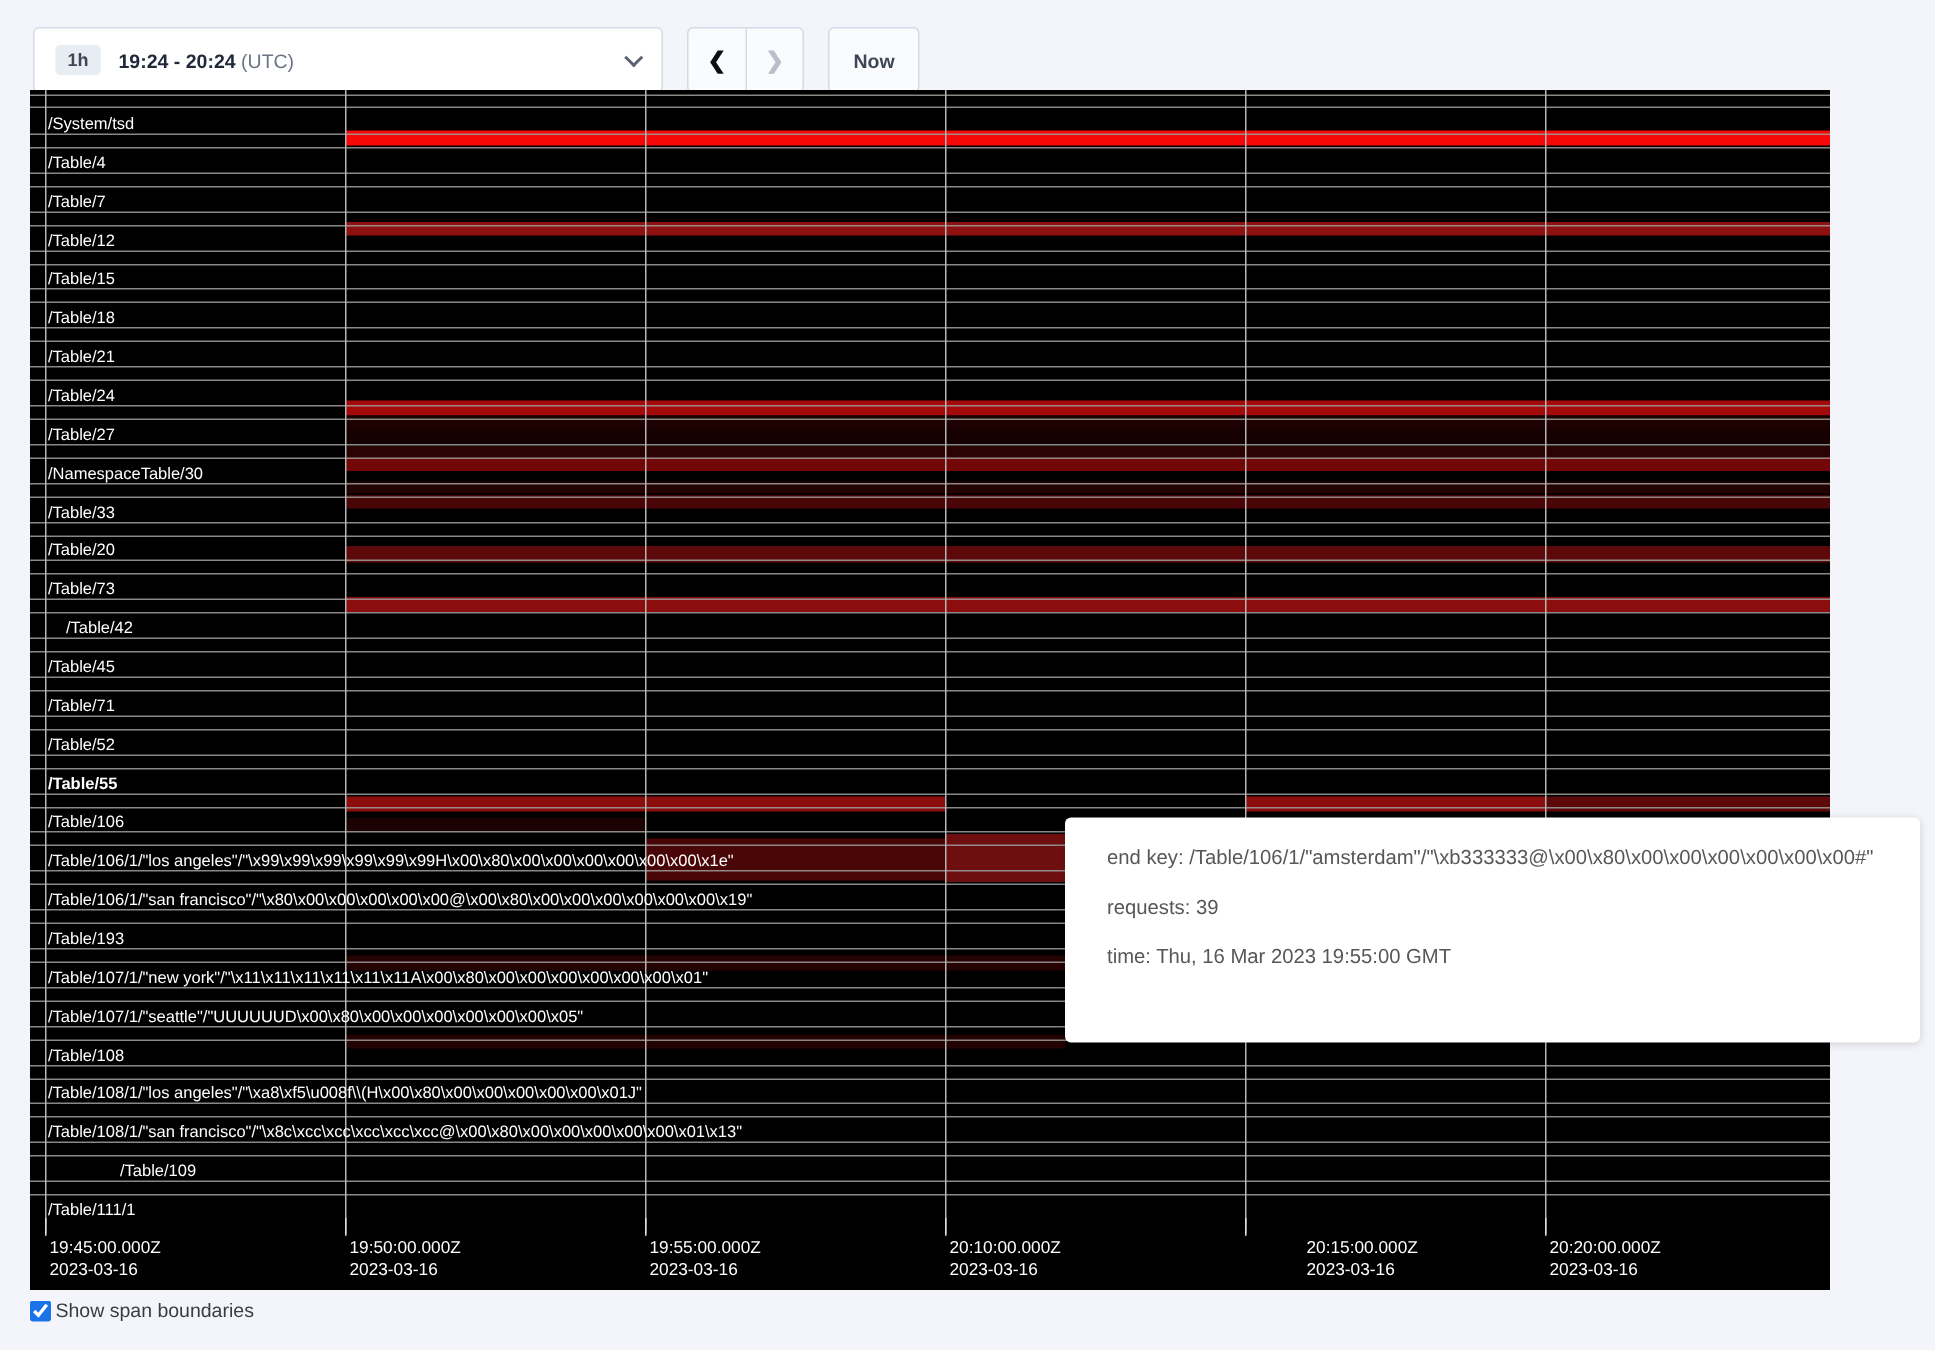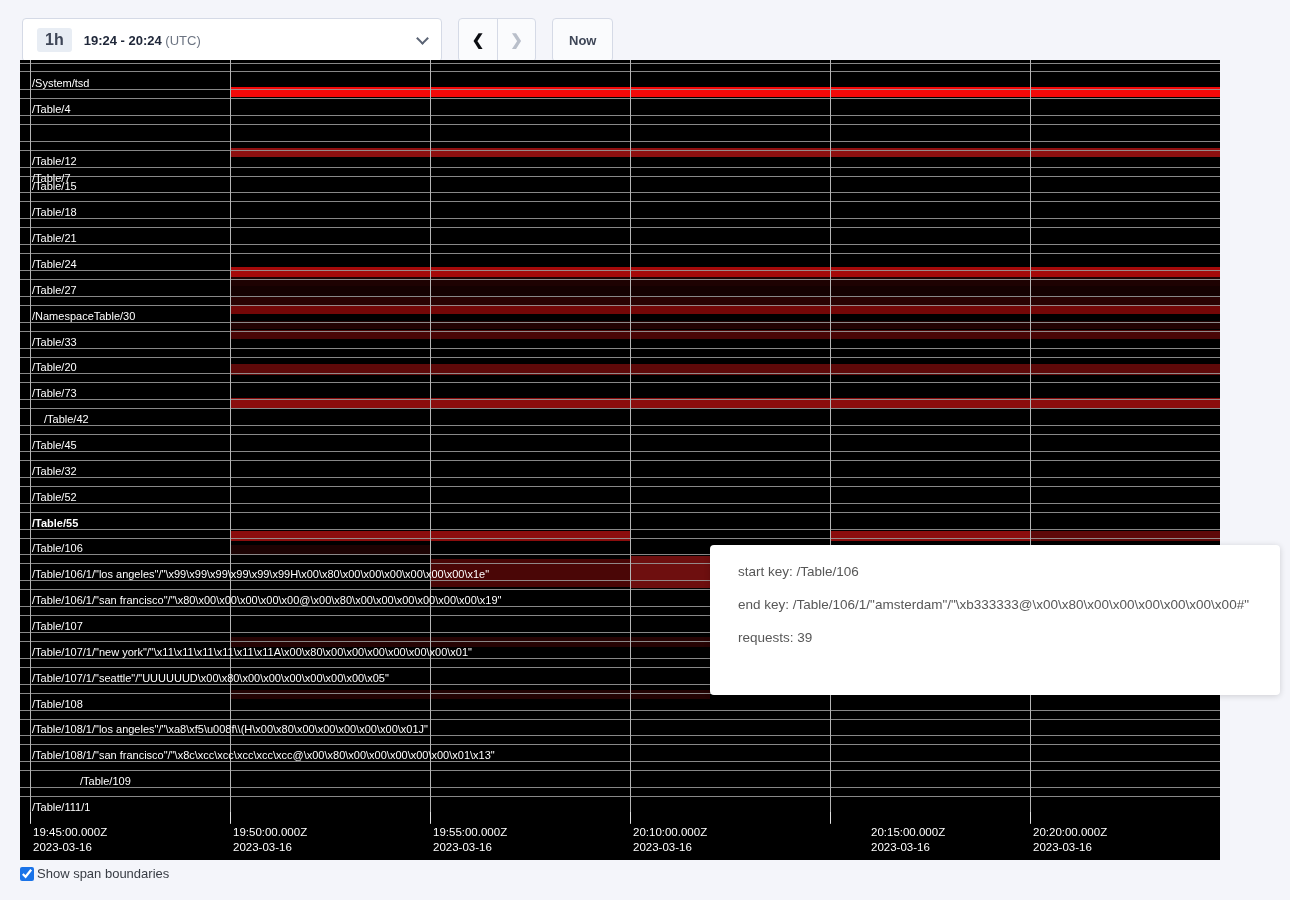--- a/index.html
+++ b/index.html
@@ -3,21 +3,21 @@
 <meta charset="utf-8">
 <style>
   html,body{margin:0;padding:0;}
   body{background:#f4f5fa;font-family:"Liberation Sans", sans-serif;}
   .page{position:relative;width:1290px;height:900px;background:#f4f5fa;overflow:hidden;}
 
   
   .toolbar{position:absolute;left:22px;top:18px;display:flex;align-items:stretch;gap:16px;height:44px;}
   .time-selector{width:420px;background:#fff;border:1px solid #d5dae6;border-radius:4px;
     display:flex;align-items:center;gap:12px;padding:0 14px;box-sizing:border-box;cursor:pointer;}
-  .tw-badge{background:#e8edf4;border-radius:3px;padding:3px 8px;font-size:16px;font-weight:700;color:#3e4657;}
+  .tw-badge{background:#e8edf4;border-radius:3px;padding:3px 8px;font-size:12px;font-weight:700;color:#3e4657;}
   .tw-range{font-size:13px;font-weight:700;color:#20283a;white-space:nowrap;}
   .tw-tz{font-weight:400;color:#6c7482;}
   .chev-down{margin-left:auto;width:7px;height:7px;border-right:2px solid #5a6374;border-bottom:2px solid #5a6374;
     transform:rotate(45deg);margin-top:-4px;}
   .nav-group{display:flex;border:1px solid #d5dae6;border-radius:4px;background:#fafbfd;overflow:hidden;}
   .nav-btn{width:38px;border:none;background:transparent;display:flex;align-items:center;justify-content:center;
     font-size:15px;font-weight:700;cursor:pointer;font-family:"Liberation Sans",sans-serif;}
   .nav-btn.prev{color:#0b0d12;}
   .nav-btn.next{color:#b9bfca;border-left:1px solid #d5dae6;cursor:default;}
   .now-btn{padding:0 16px;background:#fafbfd;border:1px solid #d5dae6;border-radius:4px;font-size:13px;
@@ -143,40 +143,40 @@
       <div class="hline" style="top: 727px; background: rgb(155, 155, 155);"></div>
       <div class="hline" style="top: 736px; background: rgb(155, 155, 155);"></div>
       <div class="vline" style="left: 10px; background: rgb(181, 181, 181);"></div>
       <div class="vline" style="left: 210px; background: rgb(181, 181, 181);"></div>
       <div class="vline" style="left: 410px; background: rgb(181, 181, 181);"></div>
       <div class="vline" style="left: 610px; background: rgb(181, 181, 181);"></div>
       <div class="vline" style="left: 810px; background: rgb(181, 181, 181);"></div>
       <div class="vline" style="left: 1010px; background: rgb(181, 181, 181);"></div>
       <div class="rowlabel" style="top: 17px;">/System/tsd</div>
       <div class="rowlabel" style="top: 42.9px;">/Table/4</div>
-      <div class="rowlabel" style="top: 68.7px; margin-top: 43px;">/Table/7</div>
+      <div class="rowlabel" style="top: 68.7px;">/Table/7</div>
       <div class="rowlabel" style="top: 94.6px;">/Table/12</div>
       <div class="rowlabel" style="top: 120.4px;">/Table/15</div>
       <div class="rowlabel" style="top: 146.3px;">/Table/18</div>
       <div class="rowlabel" style="top: 172.1px;">/Table/21</div>
       <div class="rowlabel" style="top: 198px;">/Table/24</div>
       <div class="rowlabel" style="top: 223.9px;">/Table/27</div>
       <div class="rowlabel" style="top: 249.7px;">/NamespaceTable/30</div>
       <div class="rowlabel" style="top: 275.6px;">/Table/33</div>
       <div class="rowlabel" style="top: 301.4px;">/Table/20</div>
       <div class="rowlabel" style="top: 327.3px;">/Table/73</div>
       <div class="rowlabel" style="top: 353.1px; margin-left: 12px;">/Table/42</div>
       <div class="rowlabel" style="top: 379px;">/Table/45</div>
-      <div class="rowlabel" style="top: 404.9px;">/Table/32</div>
+      <div class="rowlabel" style="top: 404.9px;">/Table/71</div>
       <div class="rowlabel" style="top: 430.7px;">/Table/52</div>
       <div class="rowlabel" style="top: 456.6px; font-weight: bold;">/Table/55</div>
       <div class="rowlabel" style="top: 482.4px;">/Table/106</div>
       <div class="rowlabel" style="top: 508.3px;">/Table/106/1/"los angeles"/"\x99\x99\x99\x99\x99\x99H\x00\x80\x00\x00\x00\x00\x00\x00\x1e"</div>
       <div class="rowlabel" style="top: 534.1px;">/Table/106/1/"san francisco"/"\x80\x00\x00\x00\x00\x00@\x00\x80\x00\x00\x00\x00\x00\x00\x19"</div>
-      <div class="rowlabel" style="top: 560px;">/Table/107</div>
+      <div class="rowlabel" style="top: 560px;">/Table/193</div>
       <div class="rowlabel" style="top: 585.9px;">/Table/107/1/"new york"/"\x11\x11\x11\x11\x11\x11A\x00\x80\x00\x00\x00\x00\x00\x00\x01"</div>
       <div class="rowlabel" style="top: 611.7px;">/Table/107/1/"seattle"/"UUUUUUD\x00\x80\x00\x00\x00\x00\x00\x00\x05"</div>
       <div class="rowlabel" style="top: 637.6px;">/Table/108</div>
       <div class="rowlabel" style="top: 663.4px;">/Table/108/1/"los angeles"/"\xa8\xf5\u008f\\(H\x00\x80\x00\x00\x00\x00\x00\x01J"</div>
       <div class="rowlabel" style="top: 689.3px;">/Table/108/1/"san francisco"/"\x8c\xcc\xcc\xcc\xcc\xcc@\x00\x80\x00\x00\x00\x00\x00\x01\x13"</div>
       <div class="rowlabel" style="top: 715.1px; margin-left: 48px;">/Table/109</div>
       <div class="rowlabel" style="top: 741px;">/Table/111/1</div>
       <div class="tick" style="left: 10px;"></div>
       <div class="axis-label" style="left: 13px;">
         <div>19:45:00.000Z</div>
@@ -203,23 +203,23 @@
         <div>2023-03-16</div>
       </div>
       <div class="tick" style="left: 1010px;"></div>
       <div class="axis-label" style="left: 1013px;">
         <div>20:20:00.000Z</div>
         <div>2023-03-16</div>
       </div>
     </div>
 
   <div class="tooltip">
-    <div class="tline">start key: /Table/106</div>
     <div class="tline">end key: /Table/106/1/"amsterdam"/"\xb333333@\x00\x80\x00\x00\x00\x00\x00\x00#"</div>
     <div class="tline">requests: 39</div>
+    <div class="tline">time: Thu, 16 Mar 2023 19:55:00 GMT</div>
   </div>
 
   <div class="footer">
     <input type="checkbox" id="spanbound" checked="" style="">
     <label for="spanbound">Show span boundaries</label>
   </div>
 
 </div>
 
 </body></html>

